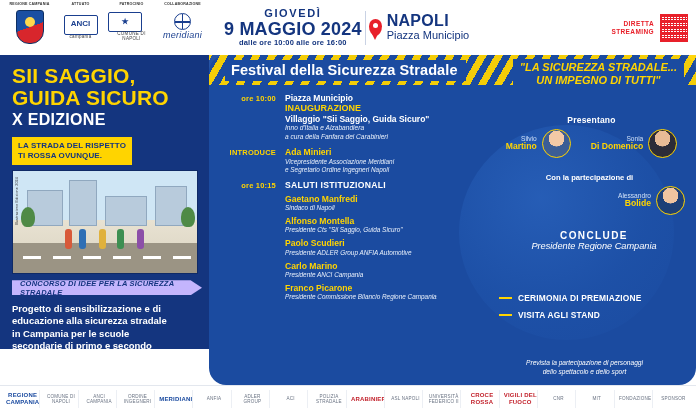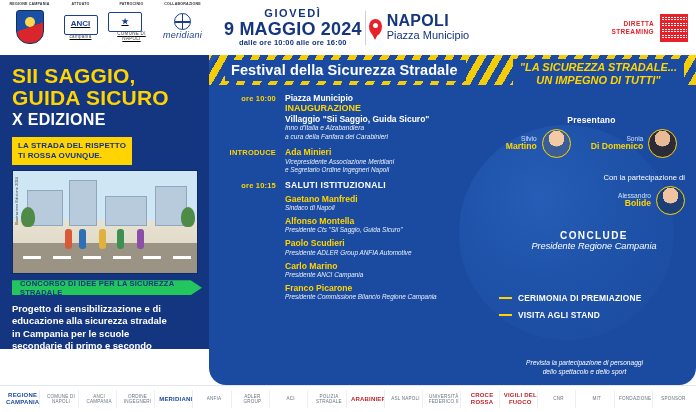--- a/index.html
+++ b/index.html
@@ -65,21 +65,20 @@
     position: absolute;
     left: 50%; top: 6px;
     width: 10px; height: 10px;
     margin-left: -5px;
     background: #ffd84d;
     border-radius: 50%;
   }
   .logo-txt {
     text-align: center;
     line-height: 1.05;
-    text-decoration: underline;
   }
   .logo-txt .sml {
     font-size: 4.5px; color: #444; letter-spacing: .3px;
   }
   .anci-mark {
     width: 34px; height: 20px;
     border: 1px solid #1a3f8f;
     border-radius: 2px;
     display: flex; align-items: center; justify-content: center;
     font-size: 8px; color: #1a3f8f; font-weight: 700;
@@ -199,27 +198,28 @@
   }
   .illus .sidenote {
     position: absolute; left: 2px; top: 6px;
     font-size: 3.6px; color: #2b2b2b;
     writing-mode: vertical-rl; transform: rotate(180deg);
     letter-spacing: .2px;
   }
   .arrow-band {
     margin-top: 6px;
     width: 190px; height: 15px;
-    background: #22c55e;
+    background: #c4b5fd;
     color: #14357f;
     font-size: 7.5px; font-weight: 700;
     display: flex; align-items: center;
     padding-left: 8px;
     letter-spacing: .2px;
     clip-path: polygon(0 0, 94% 0, 100% 50%, 94% 100%, 0 100%);
+    font-style: italic;
   }
   .left-desc {
     margin-top: 8px;
     font-size: 9.5px; line-height: 1.28; font-weight: 700; color: #ffffff;
     width: 160px;
   }
 
   
   .right-panel {
     position: absolute;
@@ -290,21 +290,21 @@
     background: radial-gradient(circle at 50% 32%, #f3c9a6 0 34%, #3b5d96 35% 100%);
     flex: none;
   }
   .avatar.b { background: radial-gradient(circle at 50% 32%, #e8bb96 0 34%, #2c2c38 35% 100%); }
   .avatar.c { background: radial-gradient(circle at 50% 32%, #f0c4a0 0 34%, #1d3f77 35% 100%); }
 
   .partecip {
     position: absolute; top: 118px; left: 285px; width: 195px;
     text-align: right; padding-right: 4px;
   }
-  .partecip .lbl { font-size: 7.6px; color: #ffffff; font-weight: 400; }
+  .partecip .lbl { font-size: 7.6px; color: #ffffff; font-weight: 700; text-align: center; }
   .partecip .row { display: flex; justify-content: flex-end; align-items: center; gap: 5px; margin-top: 4px; }
 
   .conclude {
     position: absolute; top: 175px; left: 285px; width: 200px; text-align: center;
   }
   .conclude .k { font-size: 10px; font-weight: 700; color: #ffffff; letter-spacing: 1.4px; }
   .conclude .n { font-size: 14.5px; font-weight: 700; color: #ffd400; line-height: 1.12; margin-top: 1px; }
   .conclude .r { font-size: 9.2px; color: #ffffff; font-style: italic; }
 
   .bullets { position: absolute; top: 238px; left: 290px; width: 195px; }

